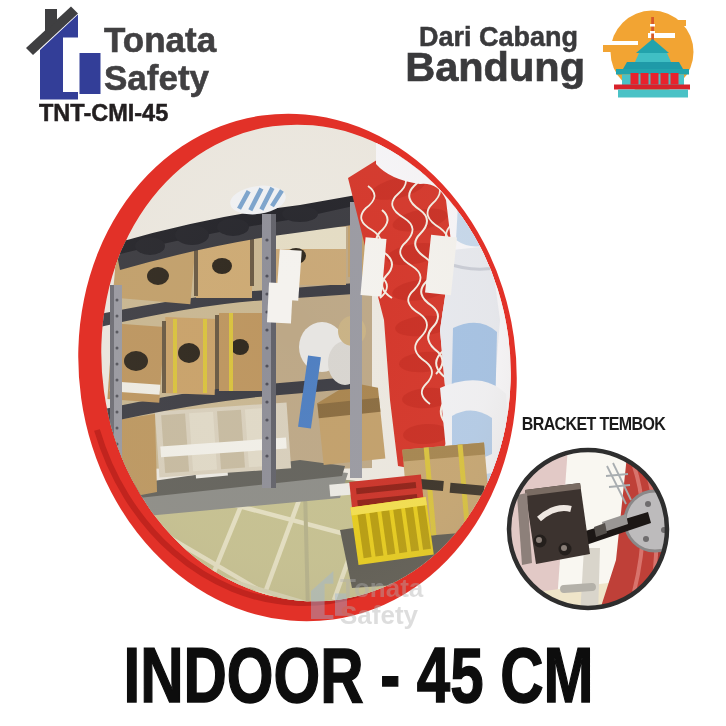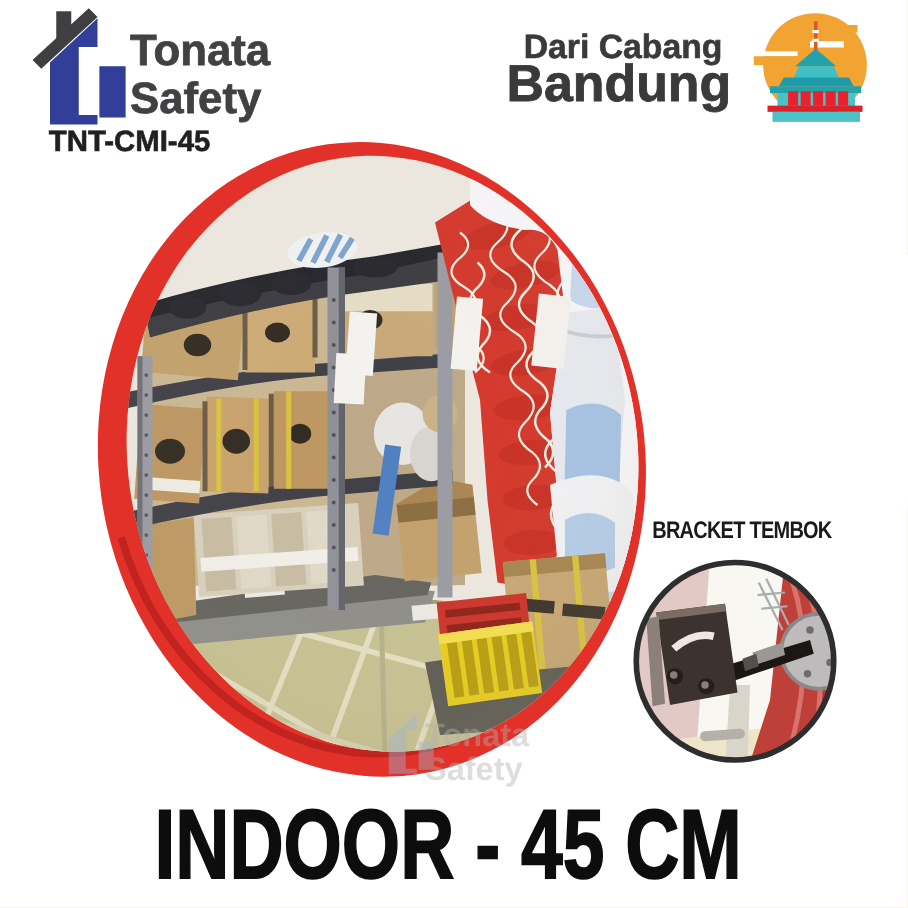--- a/index.html
+++ b/index.html
@@ -1,16 +1,16 @@
 <!DOCTYPE html>
 <html><head>
 <meta charset="utf-8">
 <style>
   html,body{margin:0;padding:0;background:#ffffff;}
-  .page{position:relative;width:726px;height:726px;background:#fde047;overflow:hidden;
+  .page{position:relative;width:726px;height:726px;background:#15803d;overflow:hidden;
         font-family:"Liberation Sans",sans-serif;}
   svg{position:absolute;left:0;top:0;}
 </style>
 </head>
 <body>
 <div class="page">
 <svg width="726" height="726" viewBox="0 0 726 726">
   <defs>
     <radialGradient id="vg" cx="0.48" cy="0.42" r="0.65">
       <stop offset="0%" stop-color="#fffdf8" stop-opacity="0"></stop>

